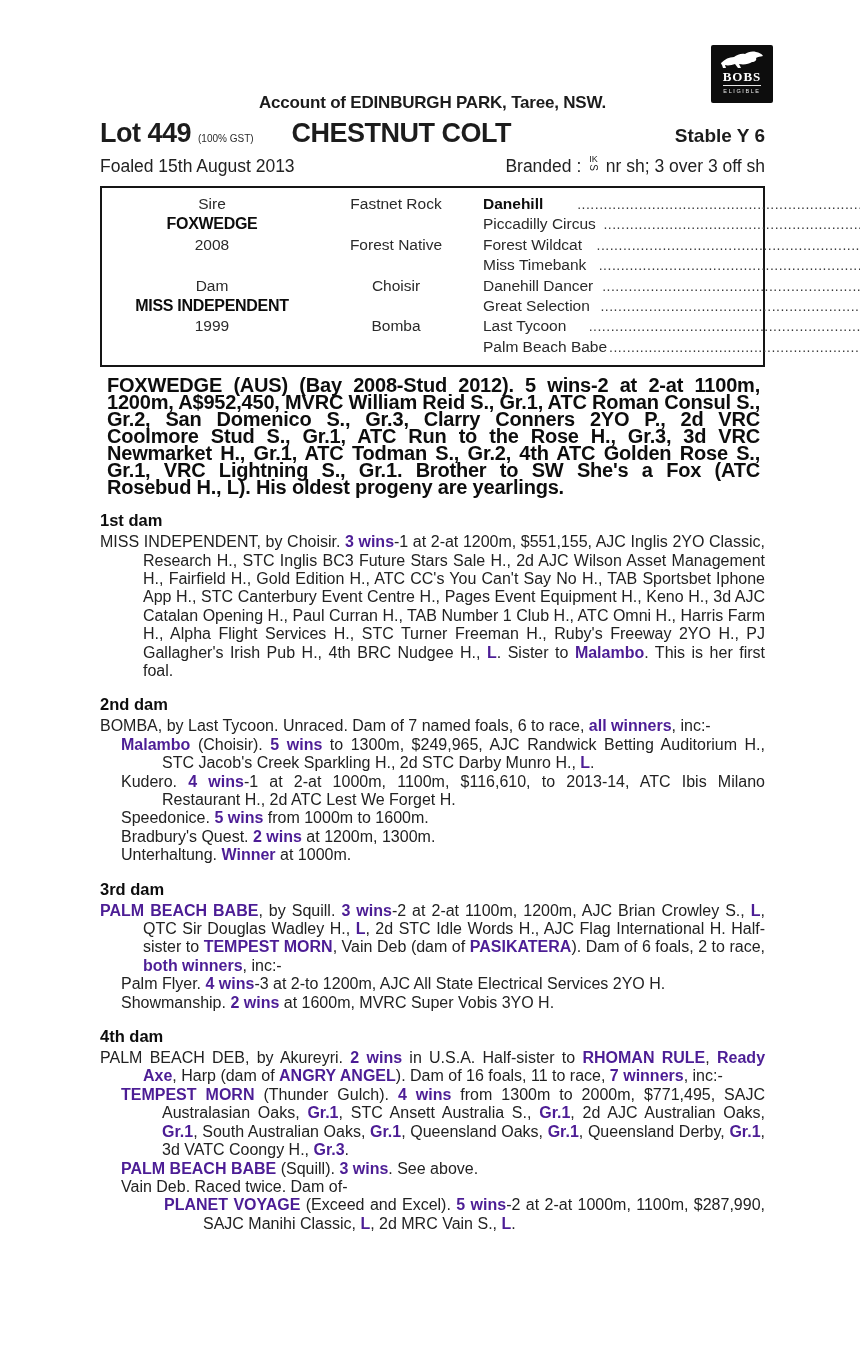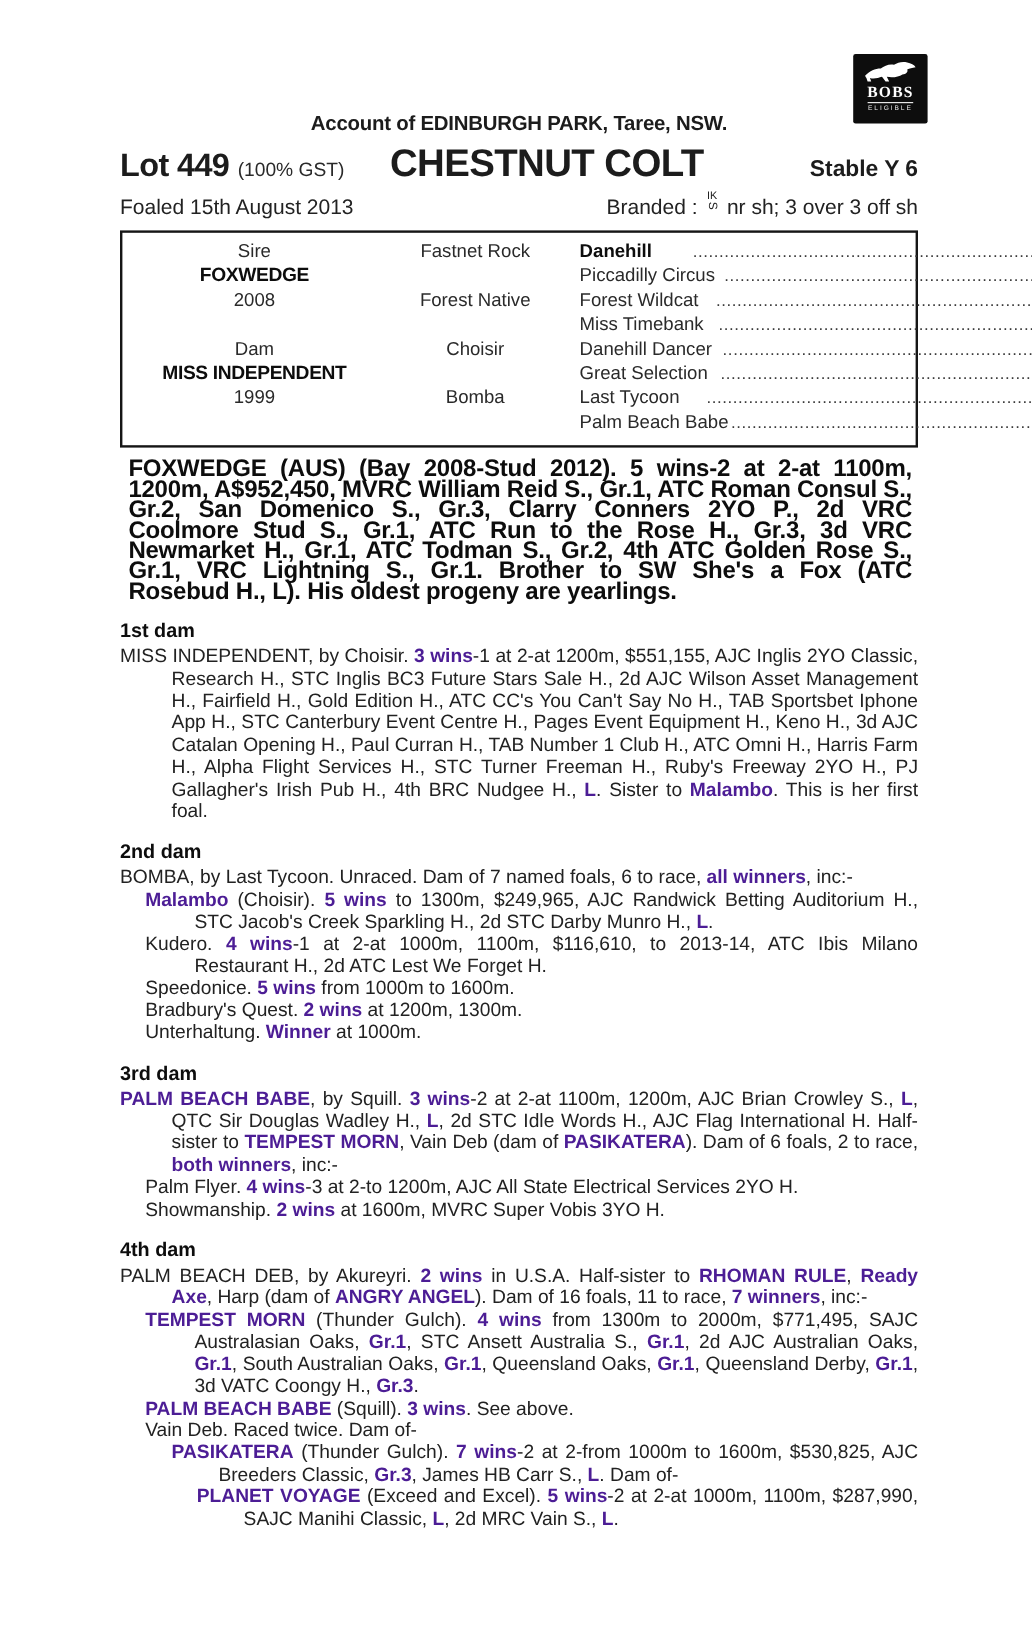--- a/index.html
+++ b/index.html
@@ -20,25 +20,25 @@
   .bobs-logo svg{display:block;margin-top:5px;}
   .bobs-word{color:#fff;font-family:"Liberation Serif","DejaVu Serif",serif;
     font-weight:bold;font-size:13px;line-height:14px;letter-spacing:1px;}
   .bobs-sub{color:#fff;font-size:5.5px;letter-spacing:1.6px;line-height:8px;
     border-top:1px solid #fff;padding-top:1px;margin-top:1px;opacity:.9;}
 
   
   .account{font-weight:bold;font-size:17px;text-align:center;margin-top:48px;letter-spacing:-0.2px;}
   .lot-line{display:flex;align-items:baseline;margin-top:5px;}
   .lot-num{font-weight:bold;font-size:27px;letter-spacing:-0.5px;}
-  .gst{font-size:16px;color:#2a2a2a;margin-left:7px;}
-  .horse-title{font-weight:bold;font-size:32px;letter-spacing:-0.5px;margin-left:38px;}
+  .gst{font-size:10px;color:#2a2a2a;margin-left:7px;}
+  .horse-title{font-weight:bold;font-size:27px;letter-spacing:-0.5px;margin-left:38px;}
   .stable{font-weight:bold;font-size:19px;margin-left:auto;}
   .sub-line{display:flex;align-items:baseline;justify-content:space-between;margin-top:7px;font-size:17.5px;color:#222;}
-  .branded{display:flex;align-items:flex-start;}
+  .branded{display:flex;align-items:center;}
   .brand-mark{display:inline-flex;flex-direction:column;align-items:center;line-height:1;
     margin:0 8px;vertical-align:middle;transform:translateY(-3px);}
   .brand-top{font-size:9px;line-height:8px;}
   .brand-bottom{font-size:10px;line-height:9px;display:inline-block;transform:rotate(90deg);}
 
   
   .ped{border:2px solid #151515;margin-top:9px;padding:7px 12px 7px 13px;
     display:grid;grid-template-columns:194px 174px 1fr;grid-auto-rows:20.4px;
     font-size:15.5px;color:#2a2a2a;text-align:center;}
   .ped .big{font-weight:bold;font-size:16px;color:#0d0d0d;letter-spacing:-0.3px;white-space:nowrap;}
@@ -161,16 +161,15 @@
   <div class="dam-head">3rd dam</div>
   <div class="para p0"><span class="b">PALM BEACH BABE</span><span>, by Squill. </span><span class="b">3 wins</span><span>-2 at 2-at 1100m, 1200m, AJC Brian Crowley S., </span><span class="b">L</span><span>, QTC Sir Douglas Wadley H., </span><span class="b">L</span><span>, 2d STC Idle Words H., AJC Flag International H. Half-sister to </span><span class="b">TEMPEST MORN</span><span>, Vain Deb (dam of </span><span class="b">PASIKATERA</span><span>). Dam of 6 foals, 2 to race, </span><span class="b">both winners</span><span>, inc:-</span></div>
   <div class="para p1"><span>Palm Flyer. </span><span class="b">4 wins</span><span>-3 at 2-to 1200m, AJC All State Electrical Services 2YO H.</span></div>
   <div class="para p1"><span>Showmanship. </span><span class="b">2 wins</span><span> at 1600m, MVRC Super Vobis 3YO H.</span></div>
 
   <div class="dam-head">4th dam</div>
   <div class="para p0"><span>PALM BEACH DEB, by Akureyri. </span><span class="b">2 wins</span><span> in U.S.A. Half-sister to </span><span class="b">RHOMAN RULE</span><span>, </span><span class="b">Ready Axe</span><span>, Harp (dam of </span><span class="b">ANGRY ANGEL</span><span>). Dam of 16 foals, 11 to race, </span><span class="b">7 winners</span><span>, inc:-</span></div>
   <div class="para p1"><span class="b">TEMPEST MORN</span><span> (Thunder Gulch). </span><span class="b">4 wins</span><span> from 1300m to 2000m, $771,495, SAJC Australasian Oaks, </span><span class="b">Gr.1</span><span>, STC Ansett Australia S., </span><span class="b">Gr.1</span><span>, 2d AJC Australian Oaks, </span><span class="b">Gr.1</span><span>, South Australian Oaks, </span><span class="b">Gr.1</span><span>, Queensland Oaks, </span><span class="b">Gr.1</span><span>, Queensland Derby, </span><span class="b">Gr.1</span><span>, 3d VATC Coongy H., </span><span class="b">Gr.3</span><span>.</span></div>
   <div class="para p1"><span class="b">PALM BEACH BABE</span><span> (Squill). </span><span class="b">3 wins</span><span>. See above.</span></div>
   <div class="para p1"><span>Vain Deb. Raced twice. Dam of-</span></div>
-  <div class="para p2"><span class="b">PASIKATERA</span><span> (Thunder Gulch). </span><span class="b">7 wins</span><span>-2 at 2-from 1000m to 1600m, $530,825, AJC Breeders Classic, </span><span class="b">Gr.3</span><span>, James HB Carr S., </span><span class="b">L</span><span>. Dam of-</span></div>
   <div class="para p3"><span class="b">PLANET VOYAGE</span><span> (Exceed and Excel). </span><span class="b">5 wins</span><span>-2 at 2-at 1000m, 1100m, $287,990, SAJC Manihi Classic, </span><span class="b">L</span><span>, 2d MRC Vain S., </span><span class="b">L</span><span>.</span></div>
 
 </div>
 
 </body></html>

